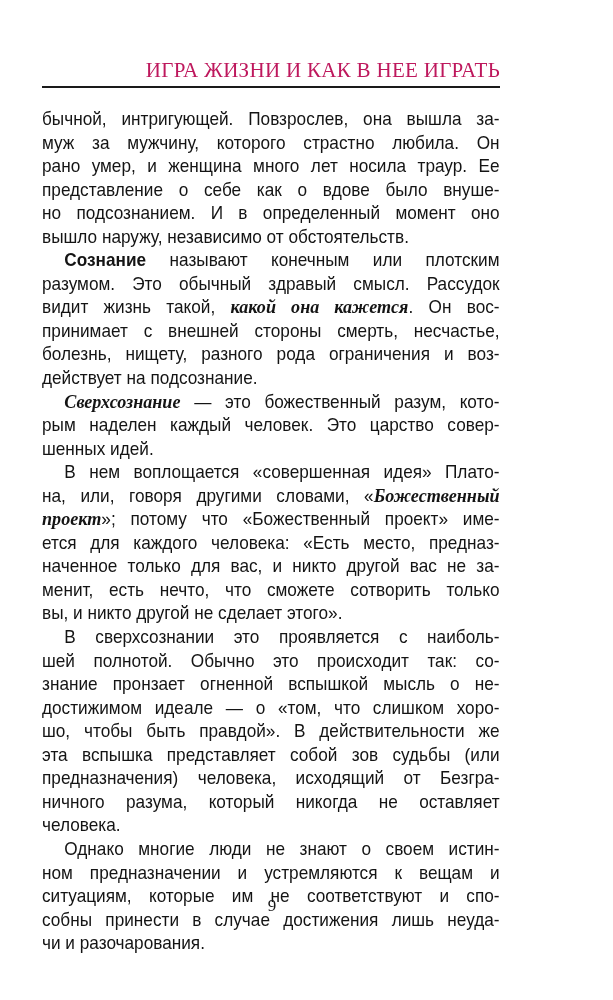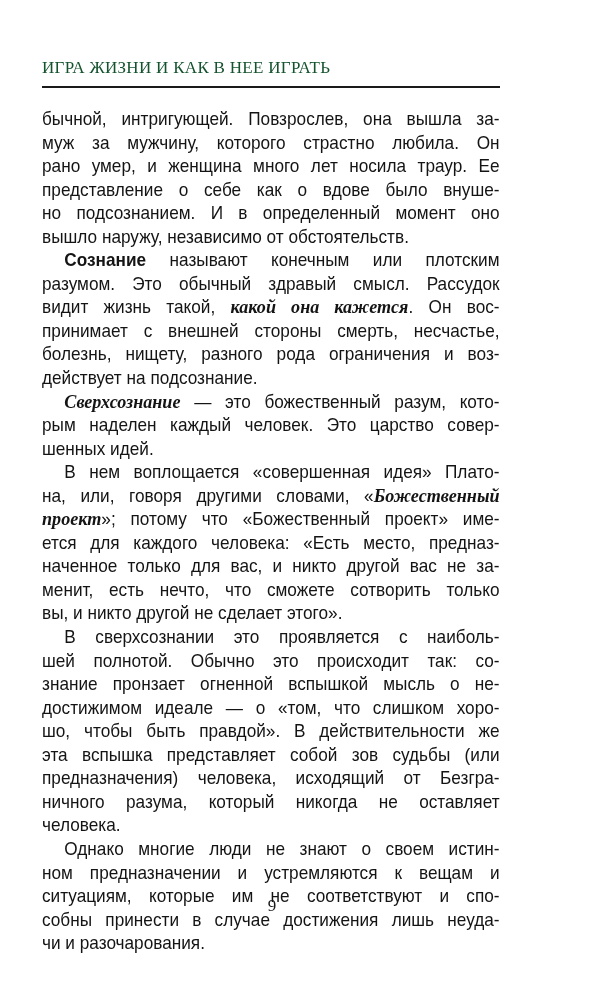--- a/index.html
+++ b/index.html
@@ -1,21 +1,21 @@
 <!DOCTYPE html>
 <html><head>
 <meta charset="utf-8">
 <style>
   html, body { margin: 0; padding: 0; background: #ffffff; }
   body { width: 613px; height: 1000px; position: relative; overflow: hidden; color: #111; }
   .page { position: absolute; left: 0; top: 0; width: 613px; height: 1000px; background: #fff; }
   .running-head {
     position: absolute; left: 42px; width: 458px; top: 58px;
-    text-align: left; font-family: "Liberation Serif", "DejaVu Serif", serif;
-    font-size: 17px; letter-spacing: 0.3px; color: #14532d;
+    text-align: right; font-family: "Liberation Serif", "DejaVu Serif", serif;
+    font-size: 21px; letter-spacing: 0.3px; color: #be185d;
   }
   .head-rule { position: absolute; left: 42px; width: 458px; top: 86px; height: 2px; background: #1a1a1a; }
   .body-text {
     position: absolute; left: 42px; width: 458px; top: 107px;
     font-family: "Liberation Sans", "DejaVu Sans", sans-serif;
     font-size: 18.5px; line-height: 23.55px; color: #141414;
     transform: scaleX(0.93); transform-origin: left top;
   }
   .line { display: block; white-space: nowrap; text-align: justify; text-align-last: justify; width: 492px; }
   .line.last { text-align-last: left; }

